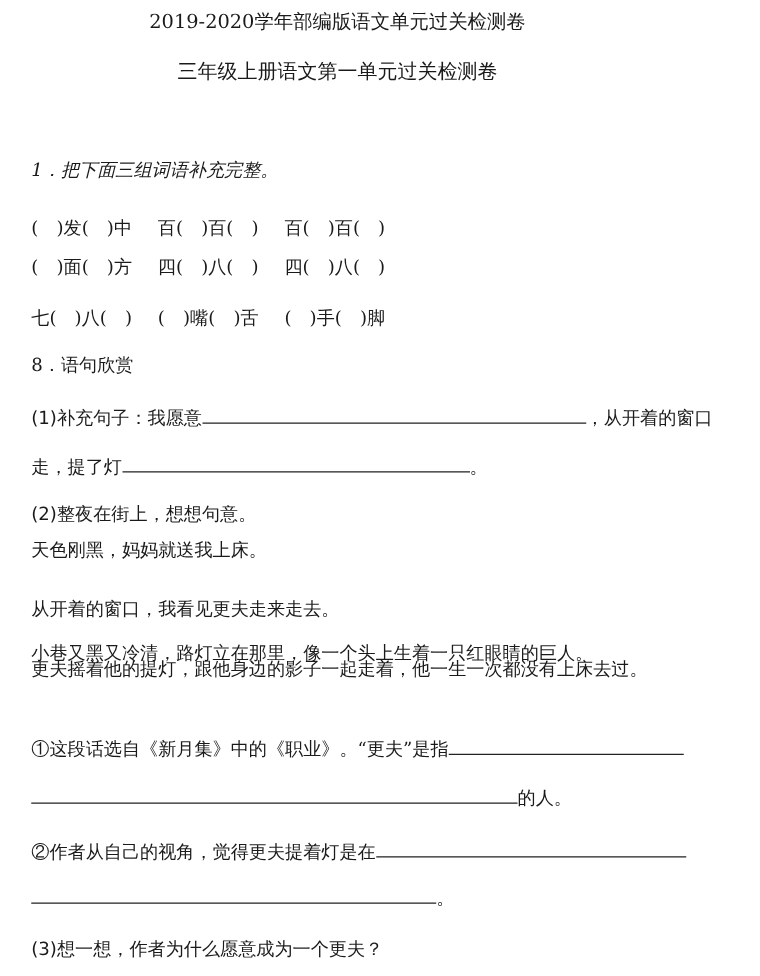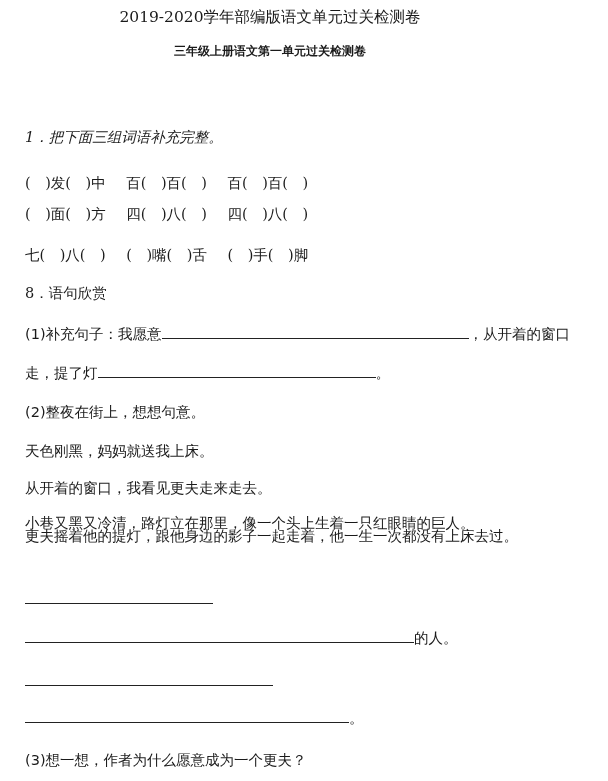--- a/index.html
+++ b/index.html
@@ -4,21 +4,21 @@
   <style>
     html, body { margin: 0; padding: 0; background: #ffffff; }
     body {
       width: 608px; height: 781px; position: relative; overflow: hidden;
       font-family: "DejaVu Serif", "Liberation Serif", serif;
       color: #1a1a1a; font-size: 14.5px;
     }
     .line { position: absolute; left: 25px; white-space: nowrap; line-height: 20px; }
     .center { left: 0; width: 540px; text-align: center; }
     .title1 { top: 7px; font-size: 15.5px; }
-    .title2 { top: 41px; font-size: 12px; font-weight: bold; }
+    .title2 { top: 47px; font-size: 16px; font-weight: normal; }
     .blank { display: inline-block; border-bottom: 1px solid #222; height: 15px; vertical-align: baseline; }
     .sans { font-family: "DejaVu Sans", "Liberation Sans", sans-serif; }
     .row-items span.grp { margin-right: 16px; }
   </style>
 </head>
 <body>
 
 <div class="line center title1">2019-2020学年部编版语文单元过关检测卷</div>
 <div class="line center title2">三年级上册语文第一单元过关检测卷</div>
 
@@ -46,34 +46,34 @@
   <span class="sans">(1)</span><span>补充句子：我愿意</span><span class="blank" style="width:307px;"></span><span>，从开着的窗口</span>
 </div>
 <div class="line" style="top:362px;">
   <span>走，提了灯</span><span class="blank" style="width:278px;"></span><span>。</span>
 </div>
 
 <div class="line" style="top:402px;">
   <span class="sans">(2)</span><span>整夜在街上，想想句意。</span>
 </div>
 
-<div class="line" style="top:441px;">天色刚黑，妈妈就送我上床。</div>
+<div class="line" style="top:431px;">天色刚黑，妈妈就送我上床。</div>
 <div class="line" style="top:478px;">从开着的窗口，我看见更夫走来走去。</div>
 <div class="line" style="top:514px;font-family:Liberation Mono, monospace;">小巷又黑又冷清，路灯立在那里，像一个头上生着一只红眼睛的巨人。</div>
 <div class="line" style="top:526px;">更夫摇着他的提灯，跟他身边的影子一起走着，他一生一次都没有上床去过。</div>
 
 <div class="line" style="top:588px; width:550px;">
-  <span class="blank" style="width:188px;"></span>
+  <span>①这段话选自《新月集》中的《职业》。“更夫”是指</span><span class="blank" style="width:188px;"></span>
 </div>
 <div class="line" style="top:627px;">
   <span class="blank" style="width:389px;"></span><span>的人。</span>
 </div>
 
 <div class="line" style="top:670px;">
-  <span class="blank" style="width:248px;"></span>
+  <span>②作者从自己的视角，觉得更夫提着灯是在</span><span class="blank" style="width:248px;"></span>
 </div>
 <div class="line" style="top:707px;">
   <span class="blank" style="width:324px;"></span><span>。</span>
 </div>
 
 <div class="line" style="top:750px;">
   <span class="sans">(3)</span><span>想一想，作者为什么愿意成为一个更夫？</span>
 </div>
 
 </body></html>

